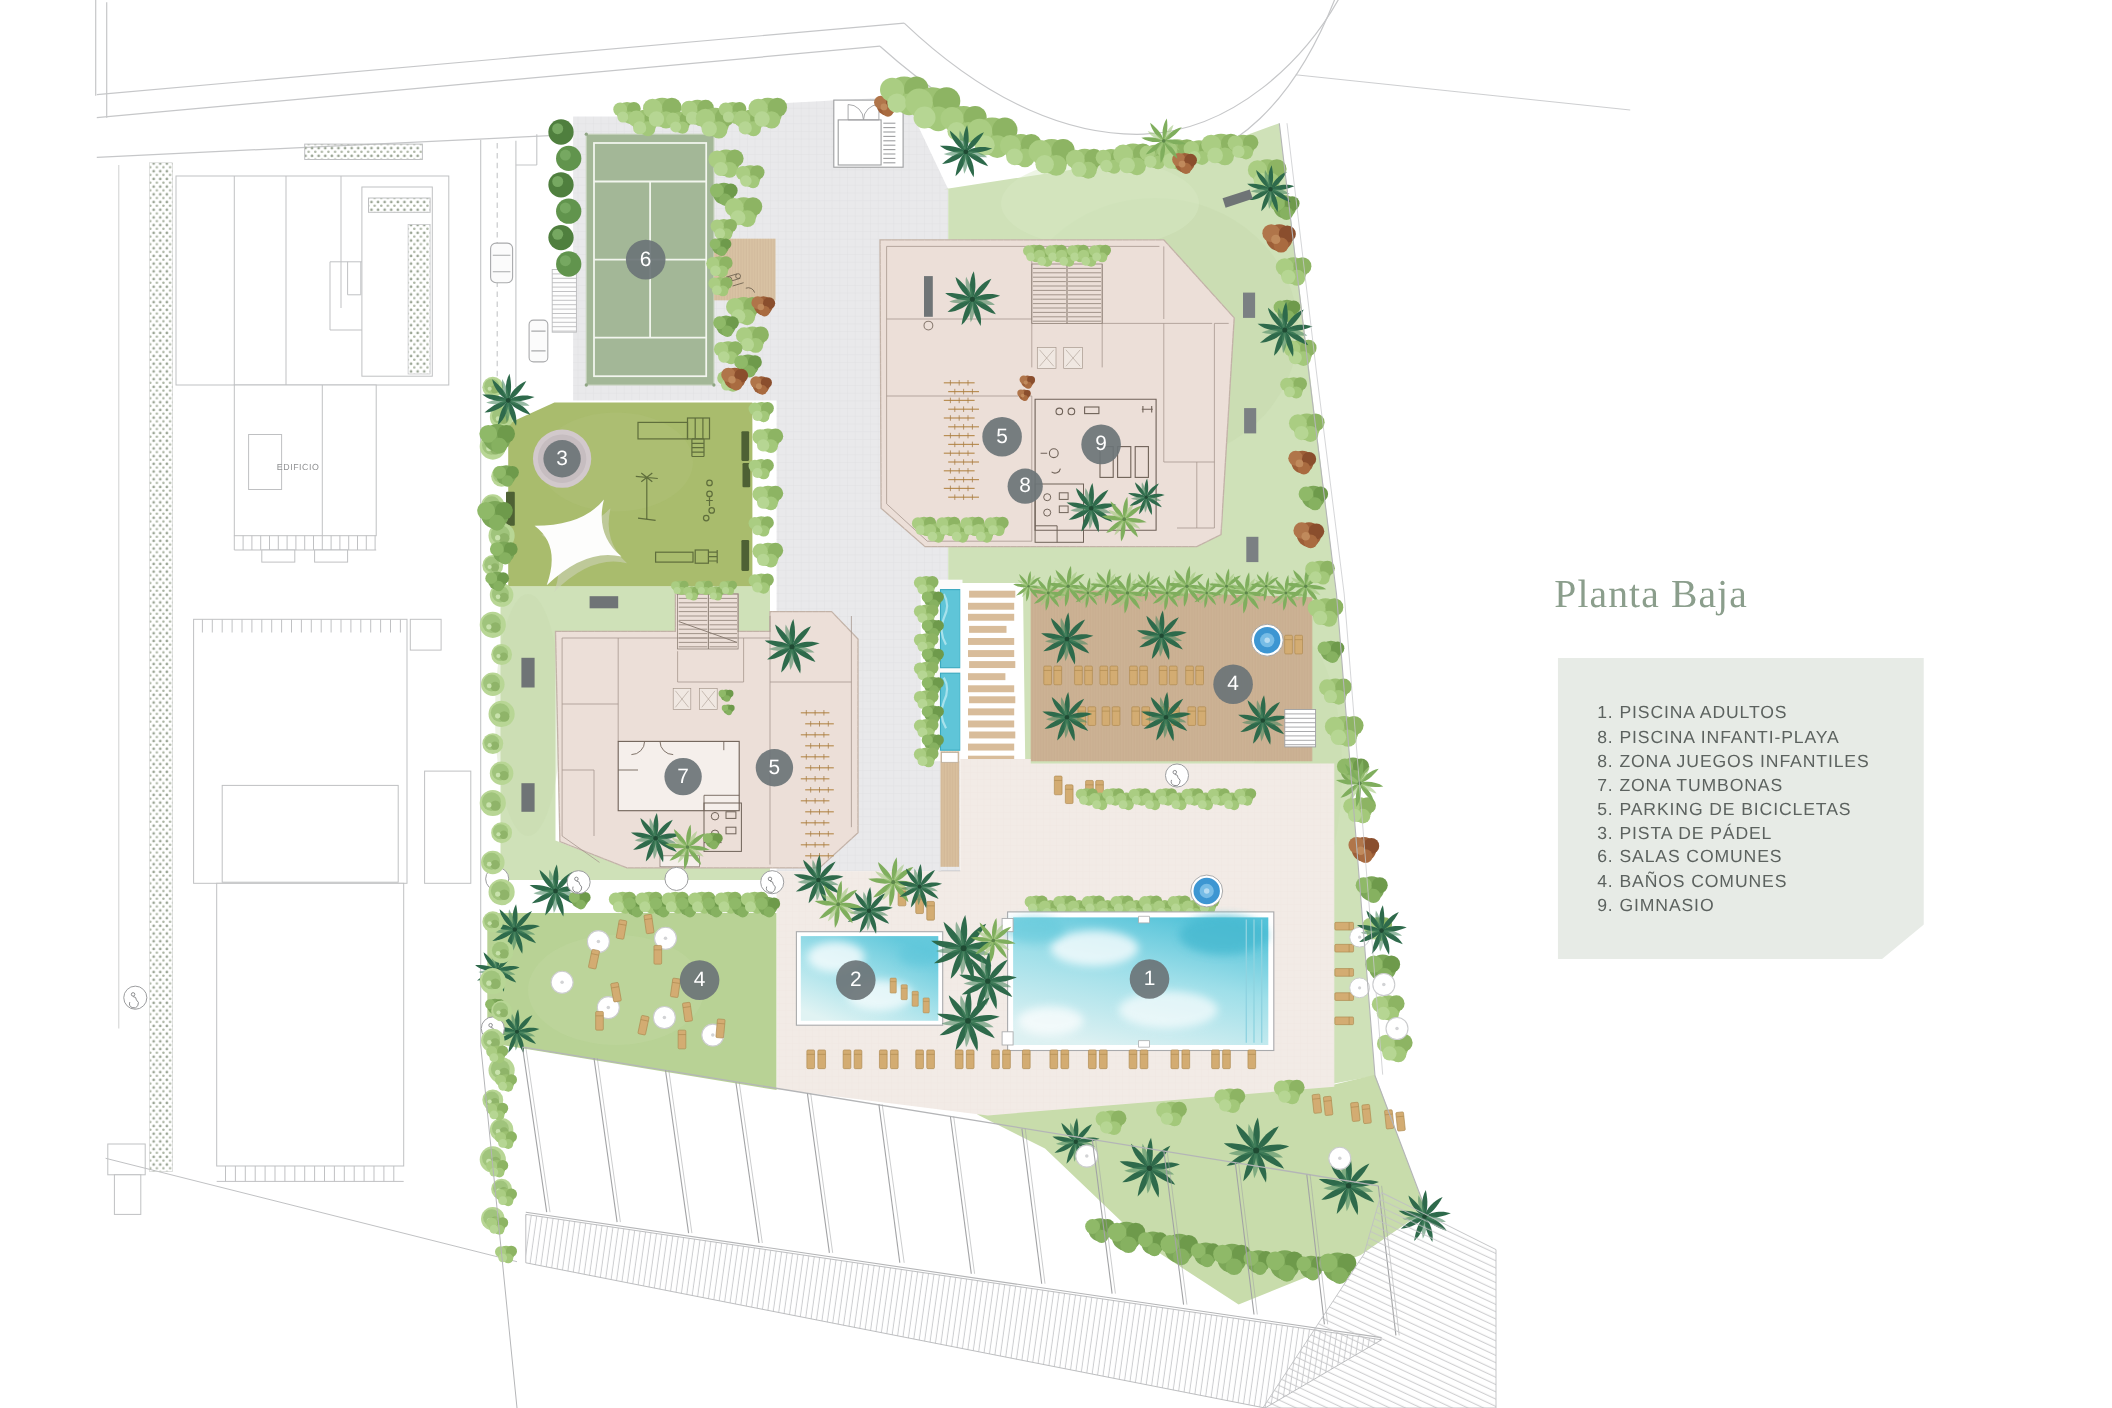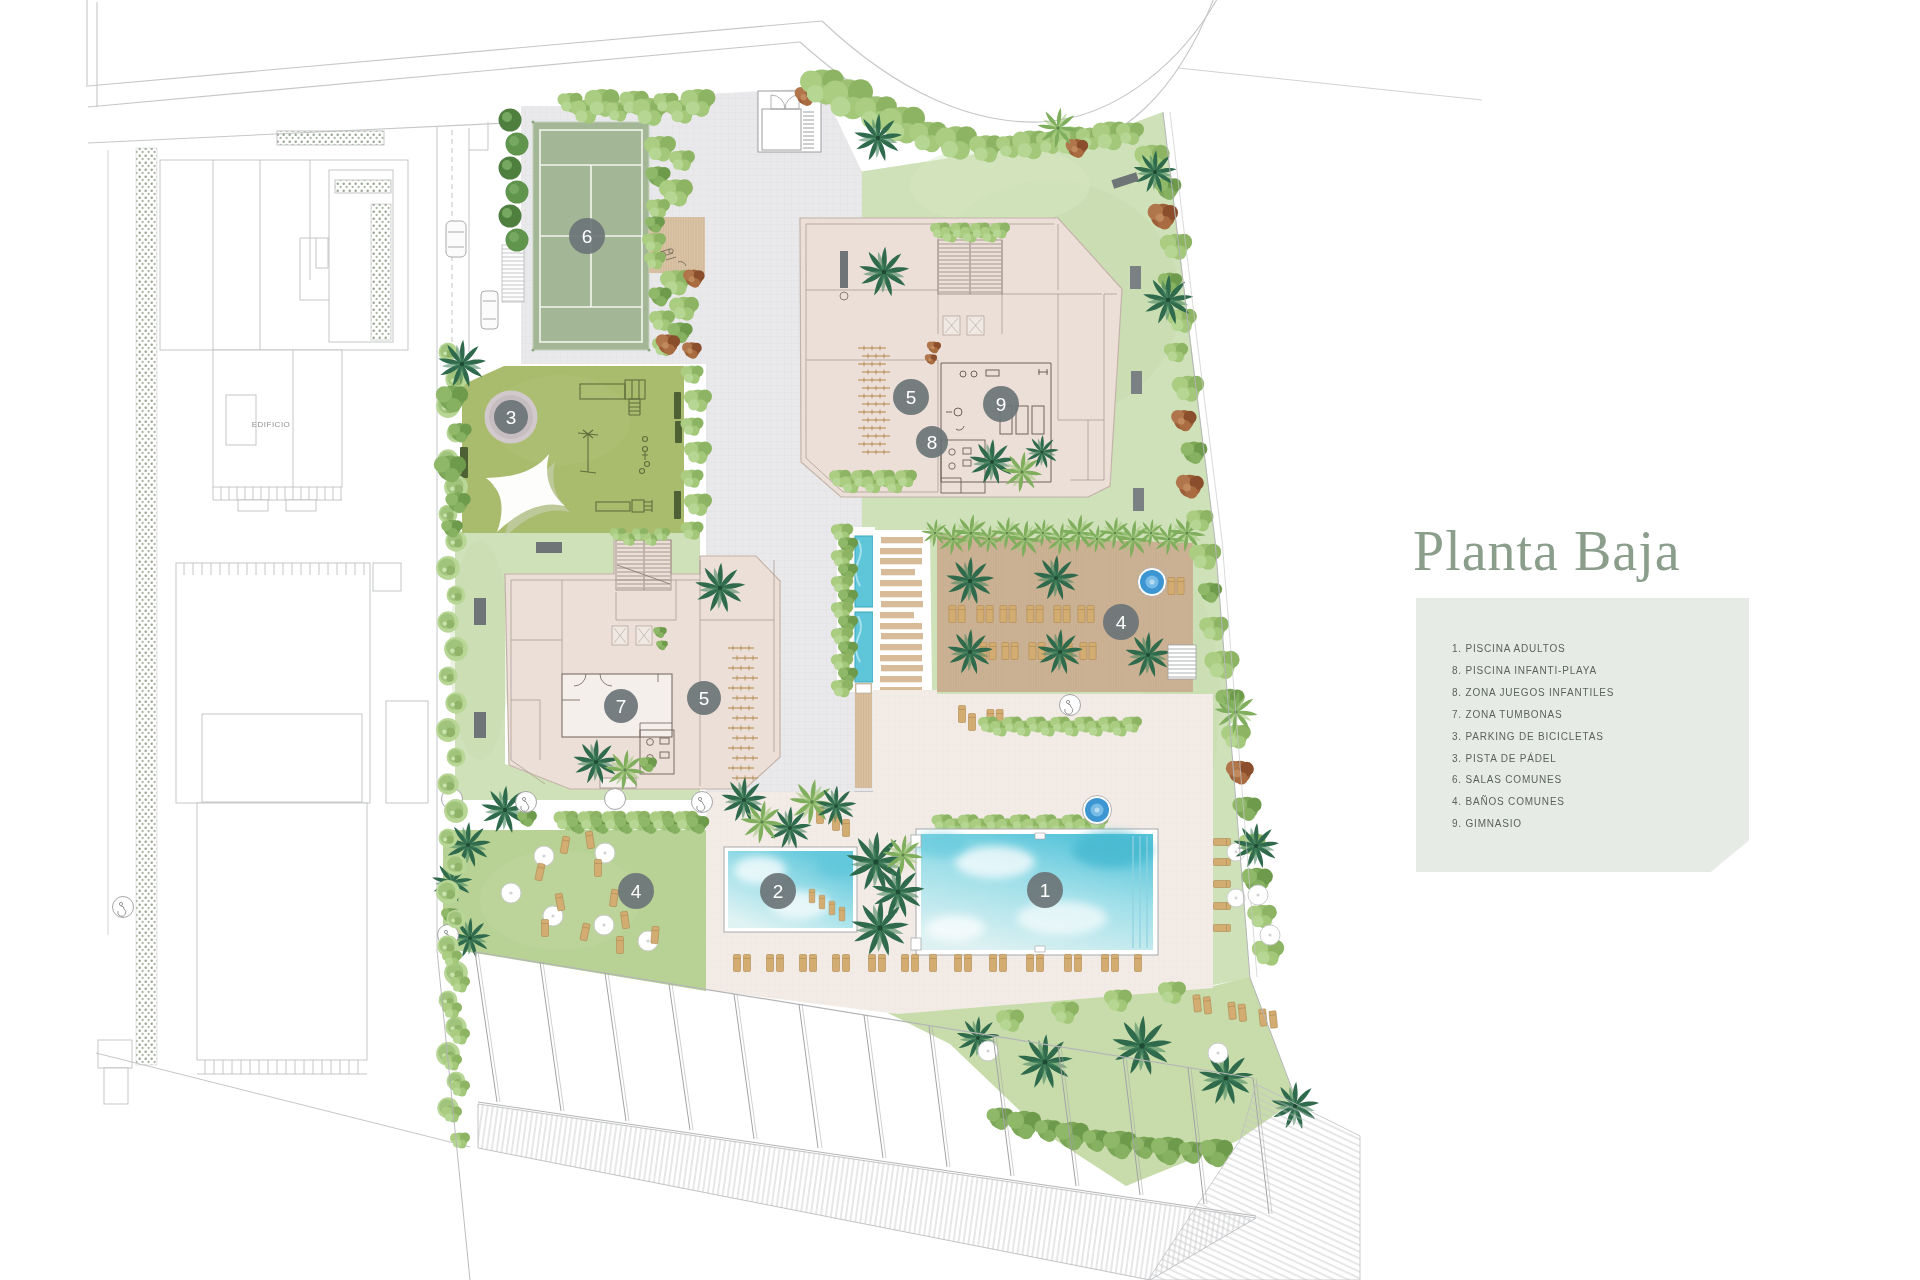--- a/index.html
+++ b/index.html
@@ -1,18 +1,18 @@
 <!DOCTYPE html>
 <html><head><meta charset="utf-8">
 <style>
 html,body{margin:0;padding:0;width:1920px;height:1280px;background:#ffffff;overflow:hidden}
 #plan{position:absolute;left:0;top:0}
-#title{position:absolute;left:1413px;top:519px;font-family:"Liberation Serif",serif;font-size:56px;color:#8b9e8c;letter-spacing:1px}
+#title{position:absolute;left:1413px;top:519px;font-family:"Liberation Serif",serif;font-size:36px;color:#8b9e8c;letter-spacing:1px}
 #legend{position:absolute;left:1416px;top:598px;width:333px;height:274px;background:#e7ebe6;clip-path:polygon(0 0,100% 0,100% 88.5%,88.5% 100%,0 100%)}
-#legend ul{list-style:none;margin:40px 0 0 36px;padding:0;font-family:"Liberation Sans",sans-serif;font-size:10px;line-height:21.9px;color:#5c625f;letter-spacing:0.8px}
+#legend ul{list-style:none;margin:40px 0 0 36px;padding:0;font-family:"Liberation Sans",sans-serif;font-size:16px;line-height:21.9px;color:#5c625f;letter-spacing:0.8px}
 </style></head>
 <body>
 
 <div id="plan"><svg width="1920" height="1280" viewBox="0 0 1920 1280" xmlns="http://www.w3.org/2000/svg">
       <defs>
 <linearGradient id="poolg" x1="0.8" y1="0.1" x2="0.2" y2="1">
 <stop offset="0" stop-color="#64c9dc"></stop>
           <stop offset="0.5" stop-color="#a5e1ea"></stop>
           <stop offset="1" stop-color="#e0f3f3"></stop>
 </linearGradient>
@@ -1081,18 +1081,18 @@
     </svg></div>
 
 <div id="title">Planta Baja</div>
 
 <div id="legend">
     <ul>
 <li>1. PISCINA ADULTOS</li>
 <li>8. PISCINA INFANTI-PLAYA</li>
 <li>8. ZONA JUEGOS INFANTILES</li>
 <li>7. ZONA TUMBONAS</li>
-<li>3. PARKING DE BICICLETAS</li>
+<li>5. PARKING DE BICICLETAS</li>
 <li>3. PISTA DE PÁDEL</li>
 <li>6. SALAS COMUNES</li>
 <li>4. BAÑOS COMUNES</li>
 <li>9. GIMNASIO</li>
 </ul>
   </div>
 </body></html>

